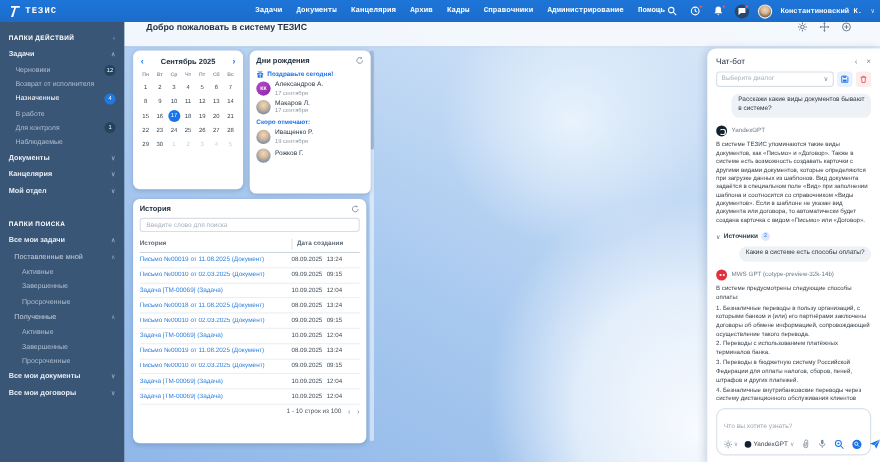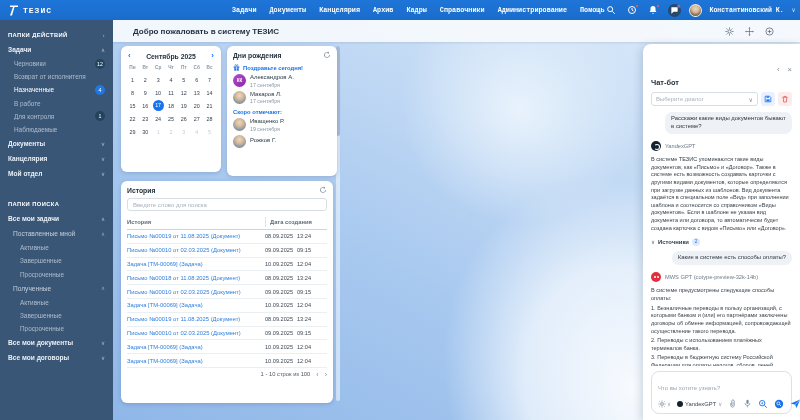--- a/index.html
+++ b/index.html
@@ -50,21 +50,21 @@
     transform:rotate(-28deg);
     background:radial-gradient(closest-side, rgba(252,253,255,.95) 0%, rgba(244,249,254,.75) 45%, rgba(244,249,254,0) 78%); }
   .main-bg .petal2 { position:absolute; right:120px; top:-60px; width:320px; height:300px; border-radius:50%;
     transform:rotate(18deg);
     background:radial-gradient(closest-side, rgba(236,245,253,.9) 0%, rgba(236,245,253,0) 75%); }
   .main-scroll { position:absolute; left:336px; top:46px; width:4px; height:355px; background:rgba(255,255,255,.5); border-radius:2px; }
   .main-scroll .thumb { width:4px; height:90px; background:rgba(122,152,188,.55); border-radius:2px; }
 
   
   .welcome { position:absolute; left:113px; top:20px; right:0; height:22px; z-index:20;
-    background:rgba(246,250,253,.92); display:flex; align-items:center; box-shadow:0 1px 2px rgba(30,60,100,.12);
+    background:rgba(246,250,253,.92); display:flex; align-items:flex-start; box-shadow:0 1px 2px rgba(30,60,100,.12);
     padding:0 14px 0 20px; }
   .welcome-title { font-size:8px; font-weight:bold; color:#1f2f3f; }
   .welcome-icons { margin-left:auto; display:flex; gap:11px; color:#5d6e80; margin-right:12px; }
   .welcome-icons .wic { cursor:pointer; }
 
   
   .card { position:absolute; background:#fff; border-radius:6px; box-shadow:0 1px 4px rgba(35,65,105,.22); z-index:10; overflow:hidden; }
 
   
   .cal { left:121px; top:46px; width:100px; height:126px; padding:4px 5px; }
@@ -104,21 +104,21 @@
   .hist-row { height:13.8px; border-bottom:1px solid #eaeff4; }
   .hist-row .title { display:block; color:#2f80de; font-size:5.8px; white-space:nowrap; overflow:hidden; text-overflow:ellipsis; cursor:pointer; }
   .hist-row .dt { display:flex; gap:4px; font-size:5.6px; color:#3c4854; }
   .hist-pag { margin-top:3px; display:flex; justify-content:flex-end; align-items:center; gap:6px; font-size:5.8px; color:#4a5663; }
   .pag-arrow { color:#7d8b99; font-size:7px; cursor:pointer; }
 
   
   .chat { position:absolute; left:643px; top:44px; right:0; bottom:0; background:#fff; z-index:25;
     border-radius:8px 0 0 0; box-shadow:-2px 1px 8px rgba(30,60,100,.2); padding:7px 8px 6px; display:flex; flex-direction:column; }
   .chat-head { display:flex; align-items:center; }
-  .chat-title { font-size:7.4px; font-weight:bold; color:#22313f;margin-top:27px; }
+  .chat-title { font-size:7.4px; font-weight:normal; color:#22313f; }
   .chat-head .hic { margin-left:auto; color:#7d8b99; font-size:7.5px; cursor:pointer; }
   .chat-head .hic + .hic { margin-left:8px; }
   .dialog-row { display:flex; gap:3px; margin-top:5px; }
   .dialog-select { flex:1; height:14px; border:1px solid #d7dee6; border-radius:3px; display:flex; align-items:center;
     padding:0 4px; font-size:5.9px; color:#a7b2be; cursor:pointer; }
   .dialog-select .chev { margin-left:auto; color:#7d8b99; font-size:6px; }
   .sq-btn { width:14px; height:14px; border-radius:3px; display:flex; align-items:center; justify-content:center; cursor:pointer; flex:none; }
   .sq-btn.save { background:#e8f1fd; color:#1a73e8; }
   .sq-btn.del { background:#fdecec; color:#e5484d; }
   .msgs { flex:1; overflow:hidden; display:flex; flex-direction:column; gap:5px; margin-top:6px; }

